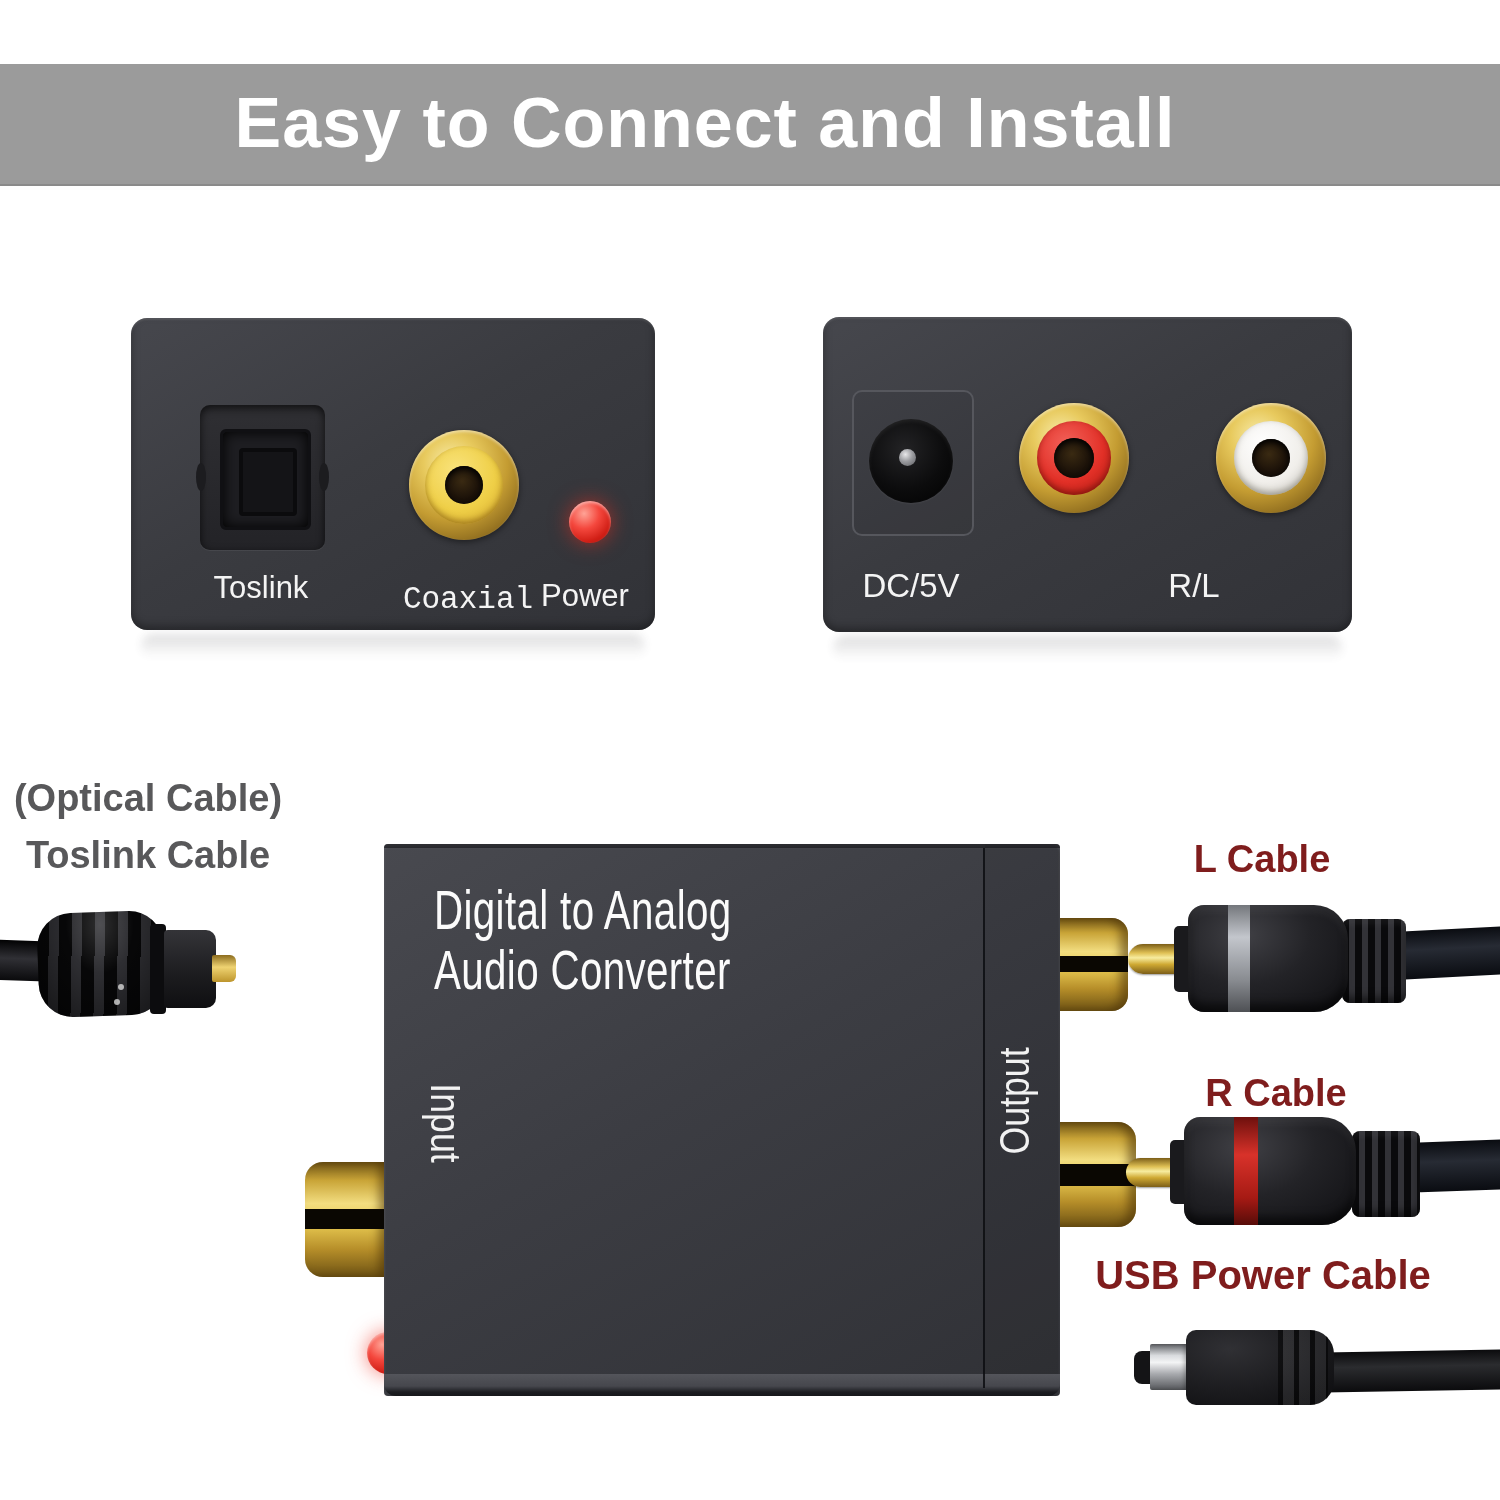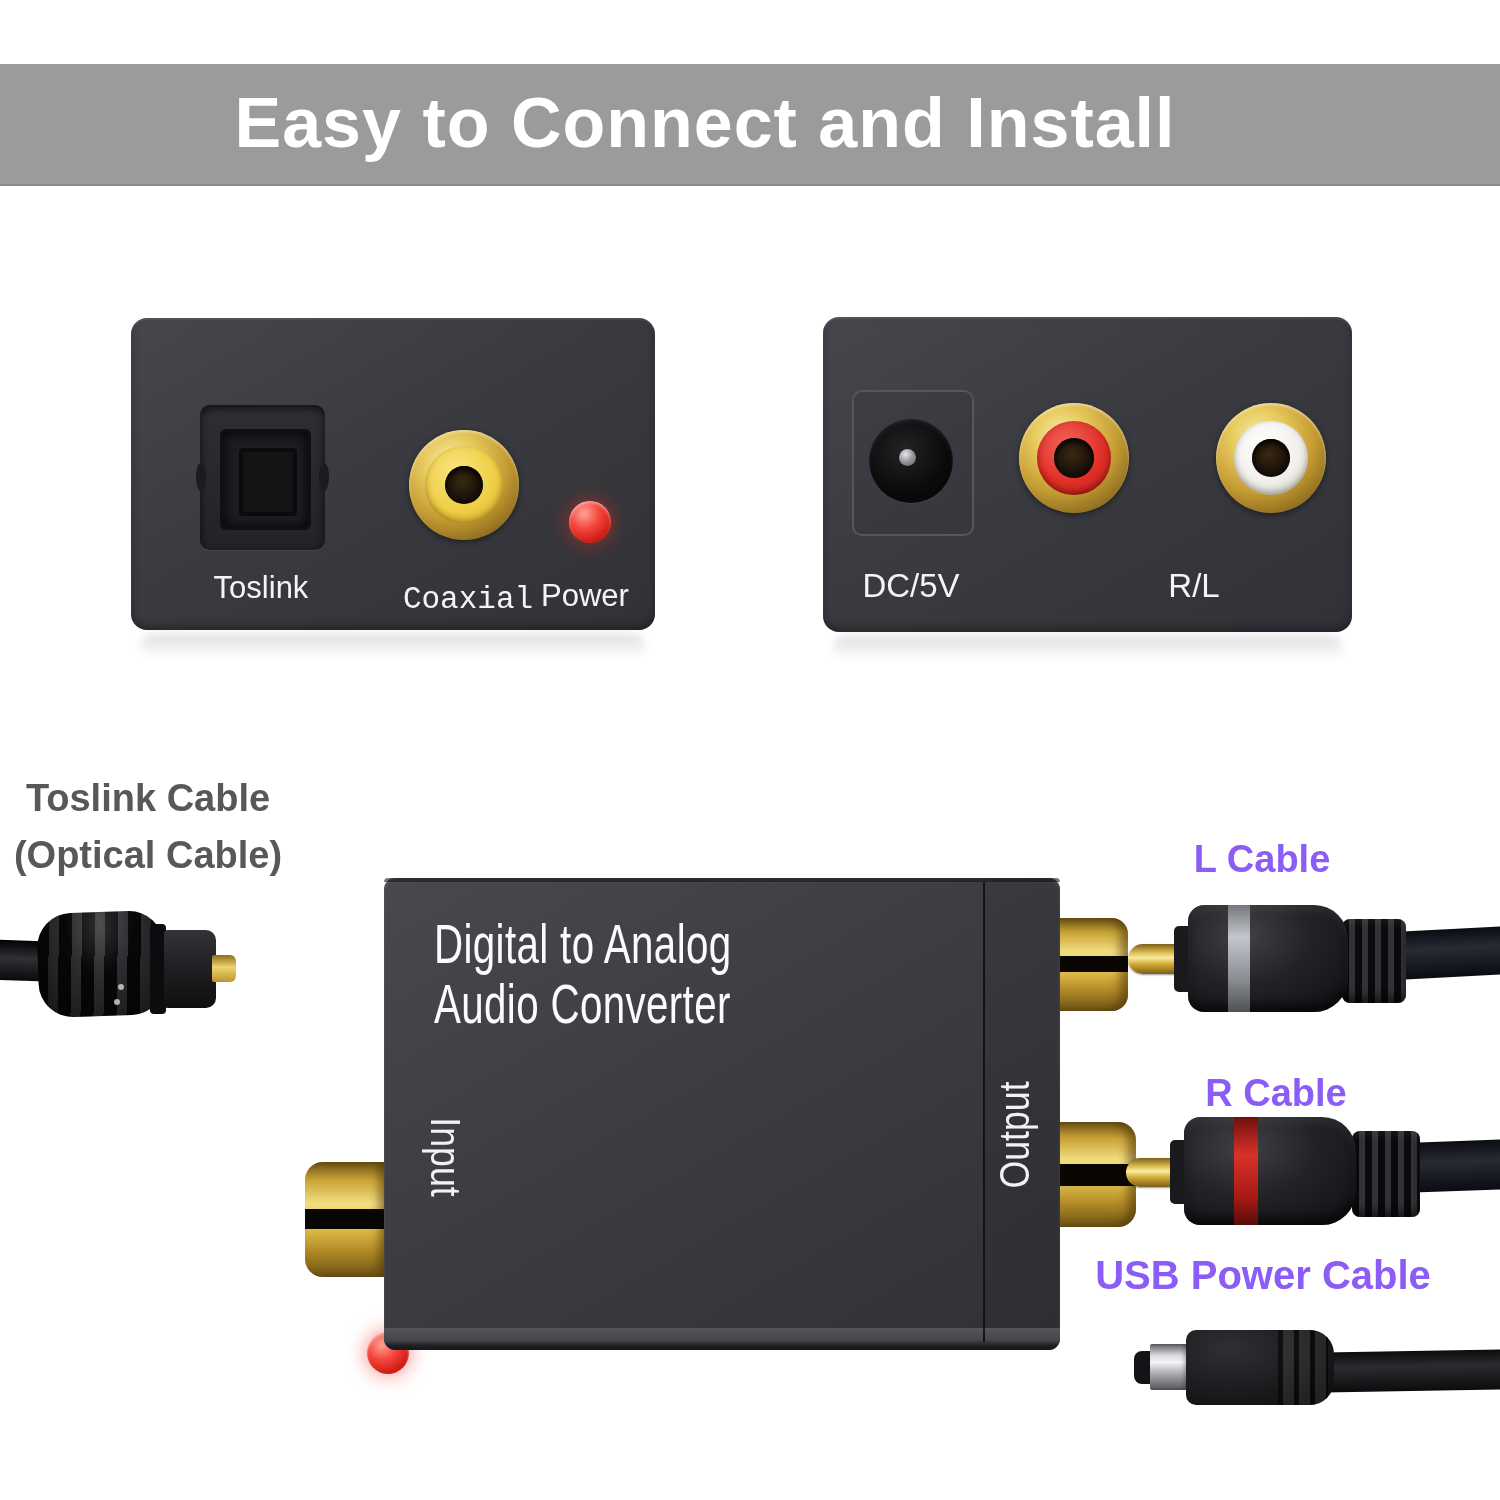--- a/index.html
+++ b/index.html
@@ -57,26 +57,26 @@
   
   .dc-square{left:29px;top:73px;width:118px;height:142px;border:2px solid #56575d;border-radius:10px;
              background:rgba(0,0,0,.05);}
   .dc-circle{left:46px;top:102px;width:84px;height:84px;border-radius:50%;
       background:radial-gradient(circle at 42% 36%, #232325 0%, #0c0c0d 55%, #000 100%);
       box-shadow:inset 0 2px 4px rgba(255,255,255,.08), 0 1px 2px rgba(255,255,255,.06);}
   .dc-pin{left:30px;top:30px;width:17px;height:17px;border-radius:50%;
       background:radial-gradient(circle at 38% 32%, #e8e8ea 0%, #9a9b9f 45%, #5c5d61 100%);}
 
   
-  .gray-label{color:#8b5cf6;font-size:38px;font-weight:bold;white-space:nowrap;transform:translateX(-50%);}
+  .gray-label{color:#7f1d1d;font-size:38px;font-weight:bold;white-space:nowrap;transform:translateX(-50%);}
   .tos-label-block{left:8px;top:770px;width:280px;text-align:center;color:#58585a;
                    font-size:38px;font-weight:bold;line-height:57px;}
 
   
-  .conv-box{left:384px;top:878px;width:676px;height:472px;border-radius:11px;
+  .conv-box{left:384px;top:844px;width:676px;height:552px;border-radius:4px;
       background:linear-gradient(150deg,#48494f 0%,#3c3d43 45%,#303136 100%);
       box-shadow:inset 0 3px 3px rgba(255,255,255,.12);}
   .conv-top-edge{left:0;top:0;width:100%;height:4px;border-radius:12px 12px 0 0;background:rgba(10,10,12,.55);}
   .conv-bottom-band{left:0;bottom:0;width:100%;height:22px;border-radius:0 0 12px 12px;
       background:linear-gradient(180deg,#54555b 0%,#46474d 55%,#1c1d21 82%,#17181b 100%);}
   .conv-seam{left:599px;top:4px;bottom:8px;width:2px;background:rgba(12,13,16,.85);}
   .conv-right-shade{left:601px;top:0;right:0;bottom:0;background:rgba(0,0,0,.06);border-radius:0 12px 12px 0;}
   .conv-title{left:50px;top:36px;color:#fbfbfb;font-size:56px;line-height:60px;white-space:nowrap;
       transform:scaleX(.72);transform-origin:left top;letter-spacing:.5px;}
   .side-label{color:#f2f2f2;font-size:42px;white-space:nowrap;}
@@ -178,22 +178,22 @@
         <div class="abs dark-hole" style="left:18px;top:18px;width:38px;height:38px;"></div>
       </div>
     </div>
 
     <span class="abs panel-label" style="left:88px;top:250px;font-size:33px;">DC/5V</span>
     <span class="abs panel-label" style="left:371px;top:250px;font-size:33px;">R/L</span>
   </div>
   <div class="abs panel-reflect" style="left:833px;top:636px;width:509px;"></div>
 
   <div class="abs tos-label-block">
+    <div>(Optical Cable)</div>
     <div>Toslink Cable</div>
-    <div>(Optical Cable)</div>
   </div>
 
   <div class="abs tosc-cable"></div>
   <div class="abs tosc-boot"></div>
   <div class="abs tosc-collar"></div>
   <div class="abs tosc-head"></div>
   <div class="abs tosc-tip"></div>
   <div class="abs tosc-dot" style="left:118px;top:984px;"></div>
   <div class="abs tosc-dot" style="left:114px;top:999px;"></div>
 

